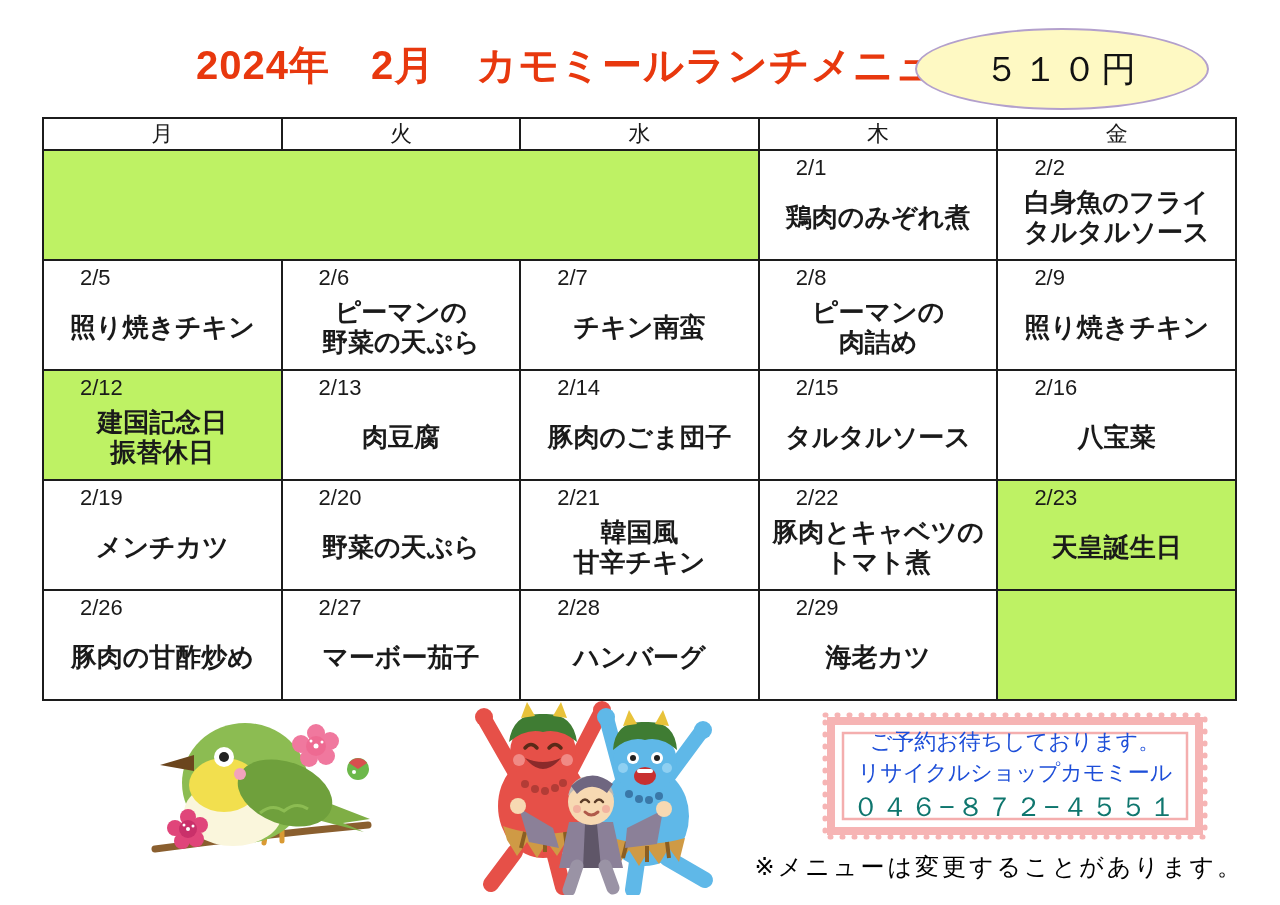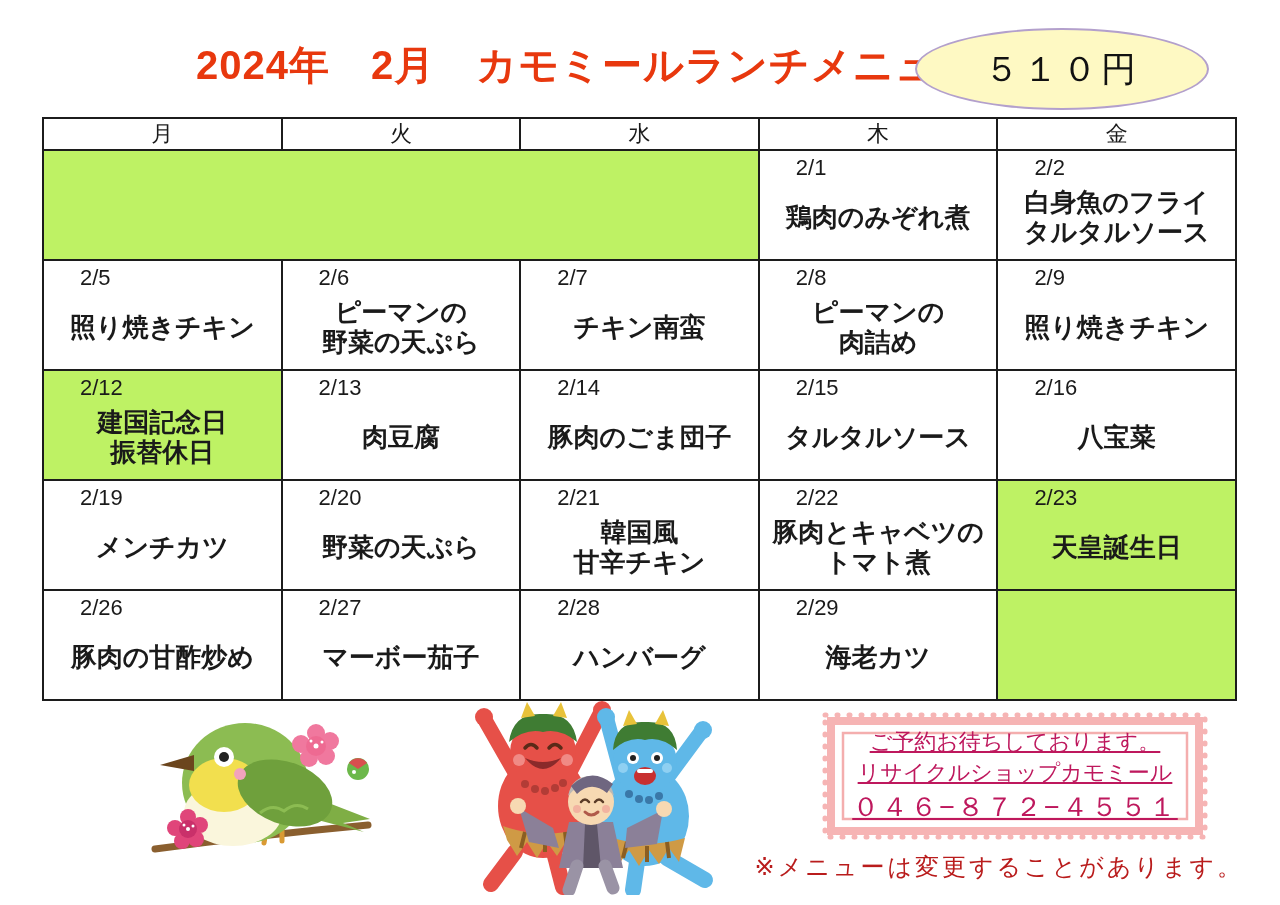--- a/index.html
+++ b/index.html
@@ -43,25 +43,25 @@
   
   .stamp{
     position:absolute;left:822px;top:712px;width:386px;height:128px;background:#fff;
   }
   .stamp svg.frame{position:absolute;left:0;top:0;}
   .stamp .stamp-text{
     position:absolute;left:20px;top:16px;width:346px;height:96px;
     display:flex;flex-direction:column;align-items:center;justify-content:center;
     line-height:1.42;
   }
-  .stamp .line{font-size:22px;color:#be185d;text-decoration:underline;}
-  .stamp .phone{font-size:27px;letter-spacing:2px;color:#be185d;text-decoration:underline;}
+  .stamp .line{font-size:22px;color:#1d4ed8;}
+  .stamp .phone{font-size:27px;letter-spacing:2px;color:#0f766e;}
   
   .footnote{
-    position:absolute;right:36px;top:851px;font-size:24px;letter-spacing:3px;color:#b91c1c;
+    position:absolute;right:36px;top:851px;font-size:24px;letter-spacing:3px;color:#000000;
     white-space:nowrap;
     text-align:right;
   }
   
   .bird-illust{position:absolute;left:140px;top:705px;}
   .oni-illust{position:absolute;left:455px;top:690px;}
 </style>
 </head>
 <body>
 

